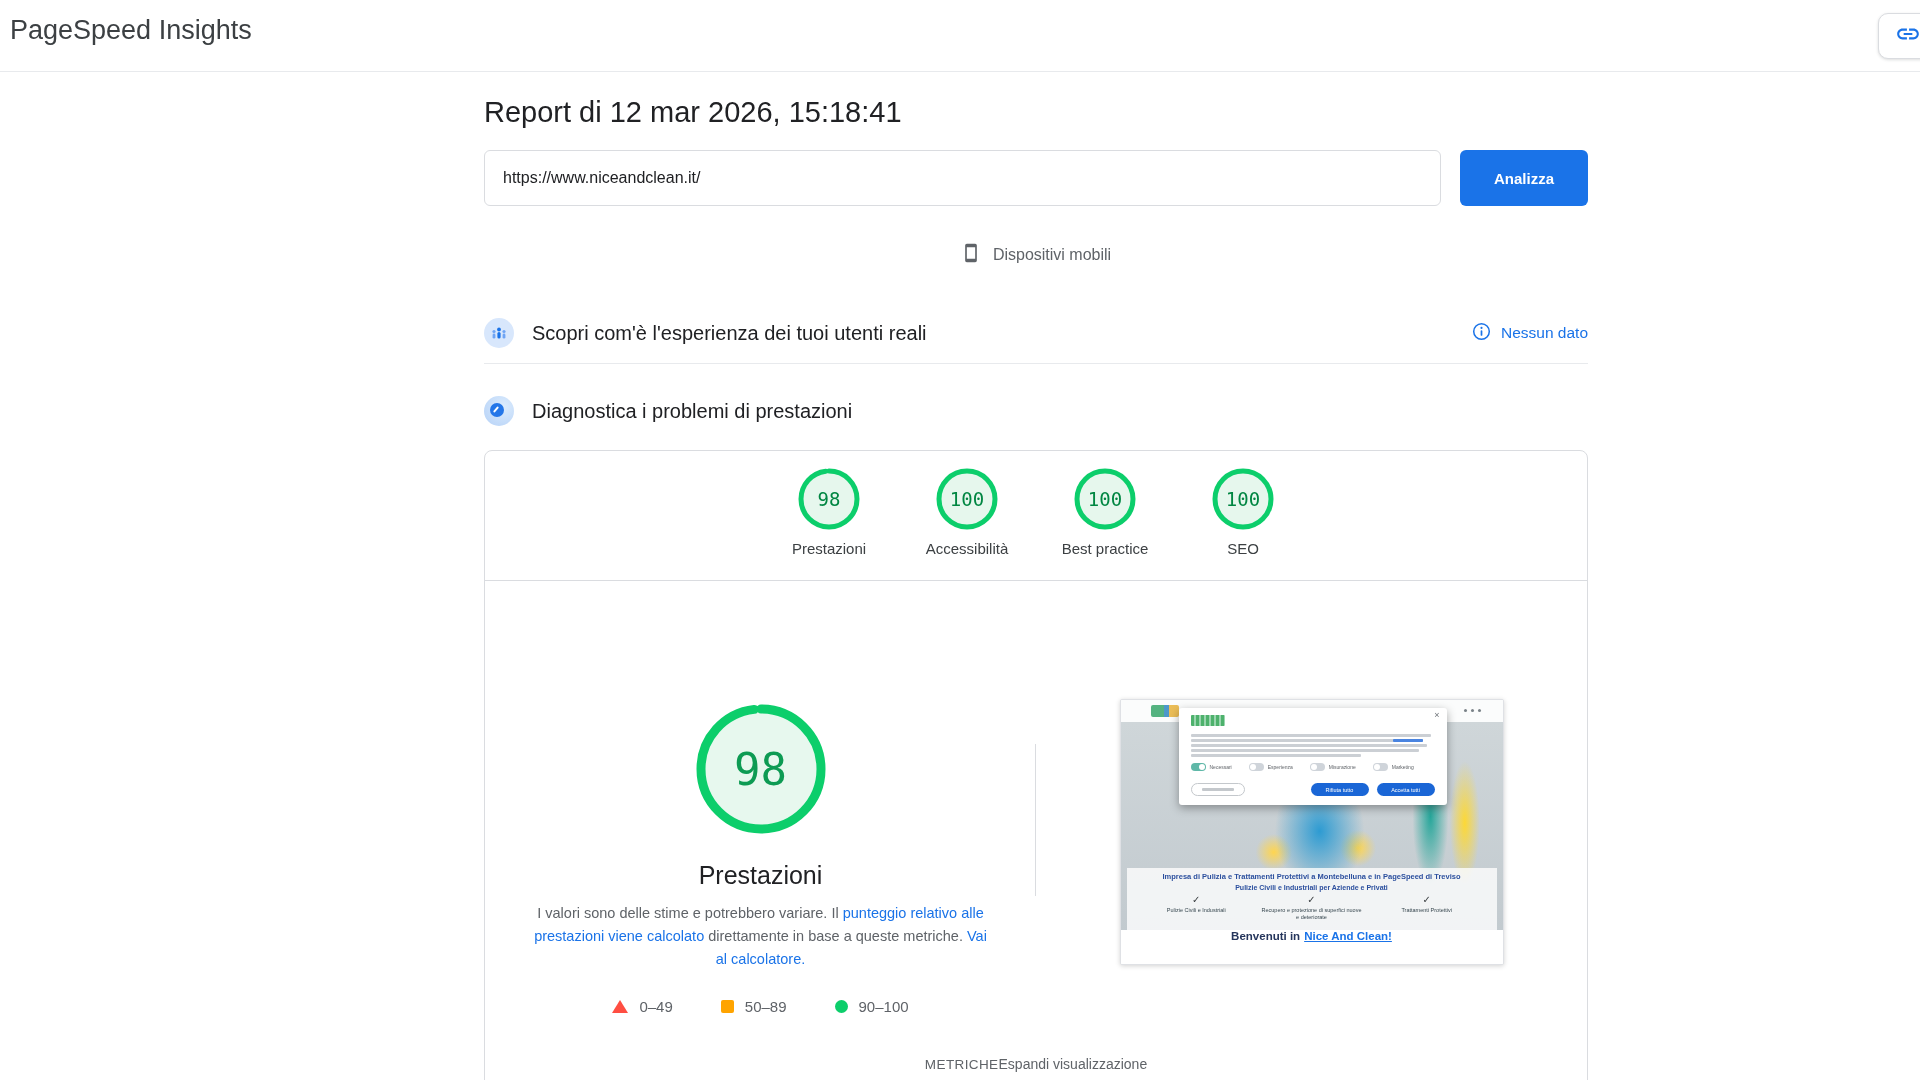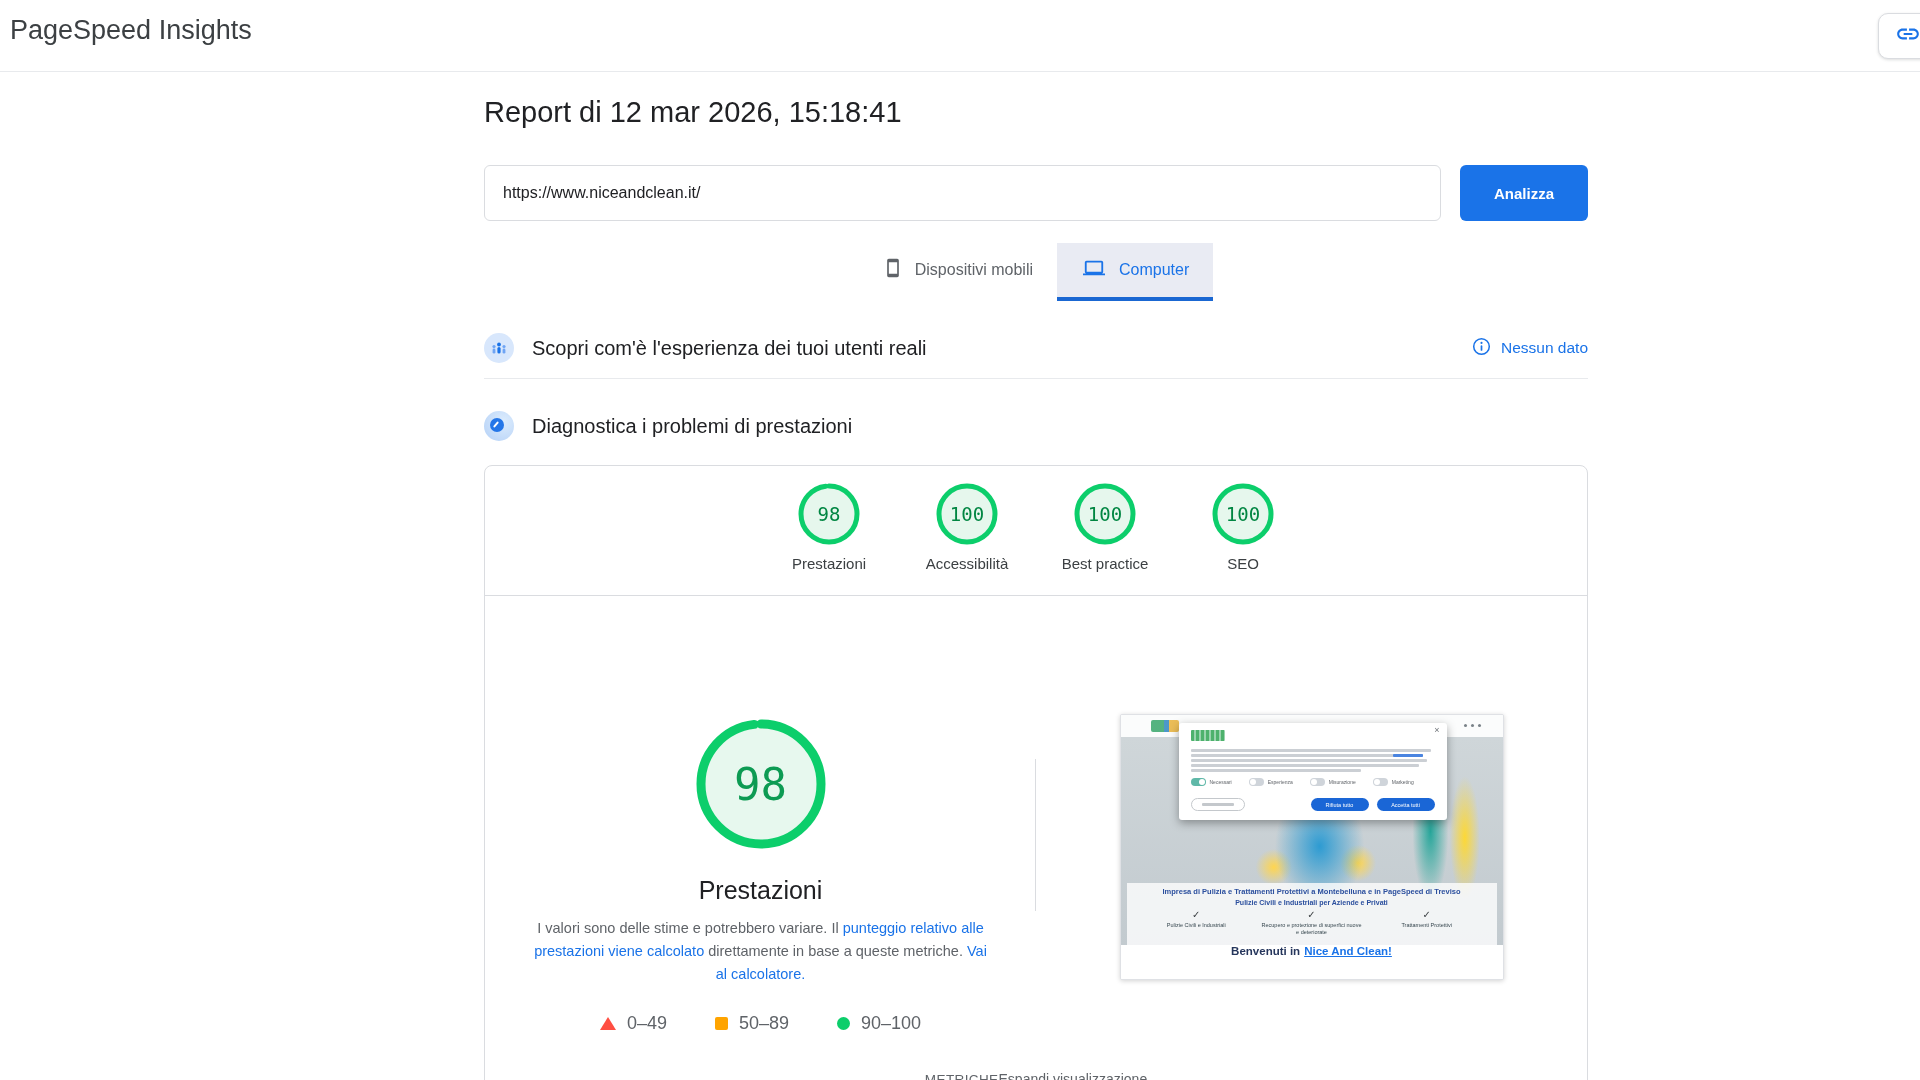--- a/index.html
+++ b/index.html
@@ -10,21 +10,21 @@
   .app-header { position:relative; height:72px; background:#fff; border-bottom:1px solid #e8eaed; }
   .app-title { position:absolute; left:10px; top:15px; font-size:27px; font-weight:400; color:#3c4043;text-align:center; }
   .link-btn { position:absolute; left:1878px; top:13px; width:60px; height:46px;
               background:#fff; border:1px solid #dadce0; border-radius:10px;
               box-shadow:0 1px 3px rgba(60,64,67,.18); display:flex; align-items:center; justify-content:center; }
 
   
   .main { position:absolute; left:484px; top:72px; width:1104px; }
   .report-title { margin-top:24px; font-size:29px; font-weight:400; color:#202124; }
 
-  .url-row { display:flex; margin-top:36px; gap:19px; }
+  .url-row { display:flex; margin-top:21px; gap:19px; }
   .url-input { flex:1; height:56px; border:1px solid #dadce0; border-radius:6px;
                padding:0 18px; font-size:16px; color:#202124; font-family:"Liberation Sans",sans-serif; outline:none; }
   .analyze-btn { width:128px; height:56px; background:#1a73e8; color:#fff; border:none;
                  border-radius:6px; font-size:15px; font-weight:700; cursor:pointer; }
 
   .tabs { display:flex; justify-content:center; margin-top:22px; }
   .tab { display:flex; align-items:center; gap:12px; height:58px; padding:0 24px;
          font-size:16px; color:#5f6368; border-bottom:4px solid transparent; cursor:pointer; }
   .tab.active { background:#e9ebf3; color:#1a73e8; font-weight:500; border-bottom-color:#1a67d2; }
 
@@ -58,21 +58,21 @@
   .v-divider { position:absolute; left:550px; top:163px; width:1px; height:152px; background:#dadce0; }
 
   .gauge-b { position:relative; width:136px; height:136px; margin-top:120px; }
   .gauge-b .num { position:absolute; inset:0; display:flex; align-items:center; justify-content:center;
                   font-family:"DejaVu Sans Mono",monospace; font-size:44px; color:#0d9b53; }
   .perf-title { margin-top:24px; font-size:25px; font-weight:400; color:#202124; }
   .perf-desc { margin-top:12px; width:468px; text-align:center; font-size:14.5px;
                line-height:1.6; color:#5f6368; }
   .perf-desc a { color:#1a73e8; text-decoration:none; cursor:pointer; }
   .legend { display:flex; gap:48px; margin-top:26px; align-items:flex-start;
-            font-size:18px; color:#5f6368; }
+            font-size:15px; color:#5f6368; }
   .legend-item { display:flex; align-items:center; gap:11px; }
   .tri { width:0; height:0; border-left:8px solid transparent; border-right:8px solid transparent;
          border-bottom:13px solid #ff4e42; }
   .sq  { width:13px; height:13px; background:#ffa400; border-radius:2px; }
   .dot { width:13px; height:13px; border-radius:50%; background:#0cce6b; }
 
   .metrics-row { display:flex; justify-content:center; align-items:center;
                  padding:0 10px; height:30px; }
   .metrics-label { font-size:13.5px; color:#5f6368; letter-spacing:.4px; }
   .expand-label { font-size:14px; color:#5f6368; cursor:pointer; }
@@ -157,28 +157,20 @@
 
   <div class="tabs">
     <div class="tab">
       <span>
         <svg width="20" height="20" viewBox="0 0 24 24" fill="#5f6368">
             <path d="M17 1.01 7 1c-1.1 0-2 .9-2 2v18c0 1.1.9 2 2 2h10c1.1 0 2-.9 2-2V3c0-1.1-.9-1.99-2-1.99zM17 19H7V5h10v14z"></path>
           </svg>
       </span>
       <span>Dispositivi mobili</span>
     </div>
-    <div class="tab active">
-      <span>
-        <svg width="26" height="22" viewBox="0 0 24 24" fill="#1a73e8">
-            <path d="M20 18c1.1 0 2-.9 2-2V6c0-1.1-.9-2-2-2H4c-1.1 0-2 .9-2 2v10c0 1.1.9 2 2 2H0v2h24v-2h-4zM4 6h16v10H4V6z"></path>
-          </svg>
-      </span>
-      <span>Computer</span>
-    </div>
   </div>
 
   <div class="section-row">
     <div class="section-icon icon-field">
       <svg width="18" height="16" viewBox="0 0 18 16">
         <circle cx="4" cy="6.5" r="1.6" fill="#6ea4f4"></circle>
           <rect x="2.6" y="8.6" width="2.8" height="5" rx="1.4" fill="#6ea4f4"></rect>
         <circle cx="9" cy="4.5" r="1.9" fill="#1a73e8"></circle>
           <rect x="7.4" y="7" width="3.2" height="6.6" rx="1.6" fill="#1a73e8"></rect>
         <circle cx="14" cy="6.5" r="1.6" fill="#6ea4f4"></circle>

